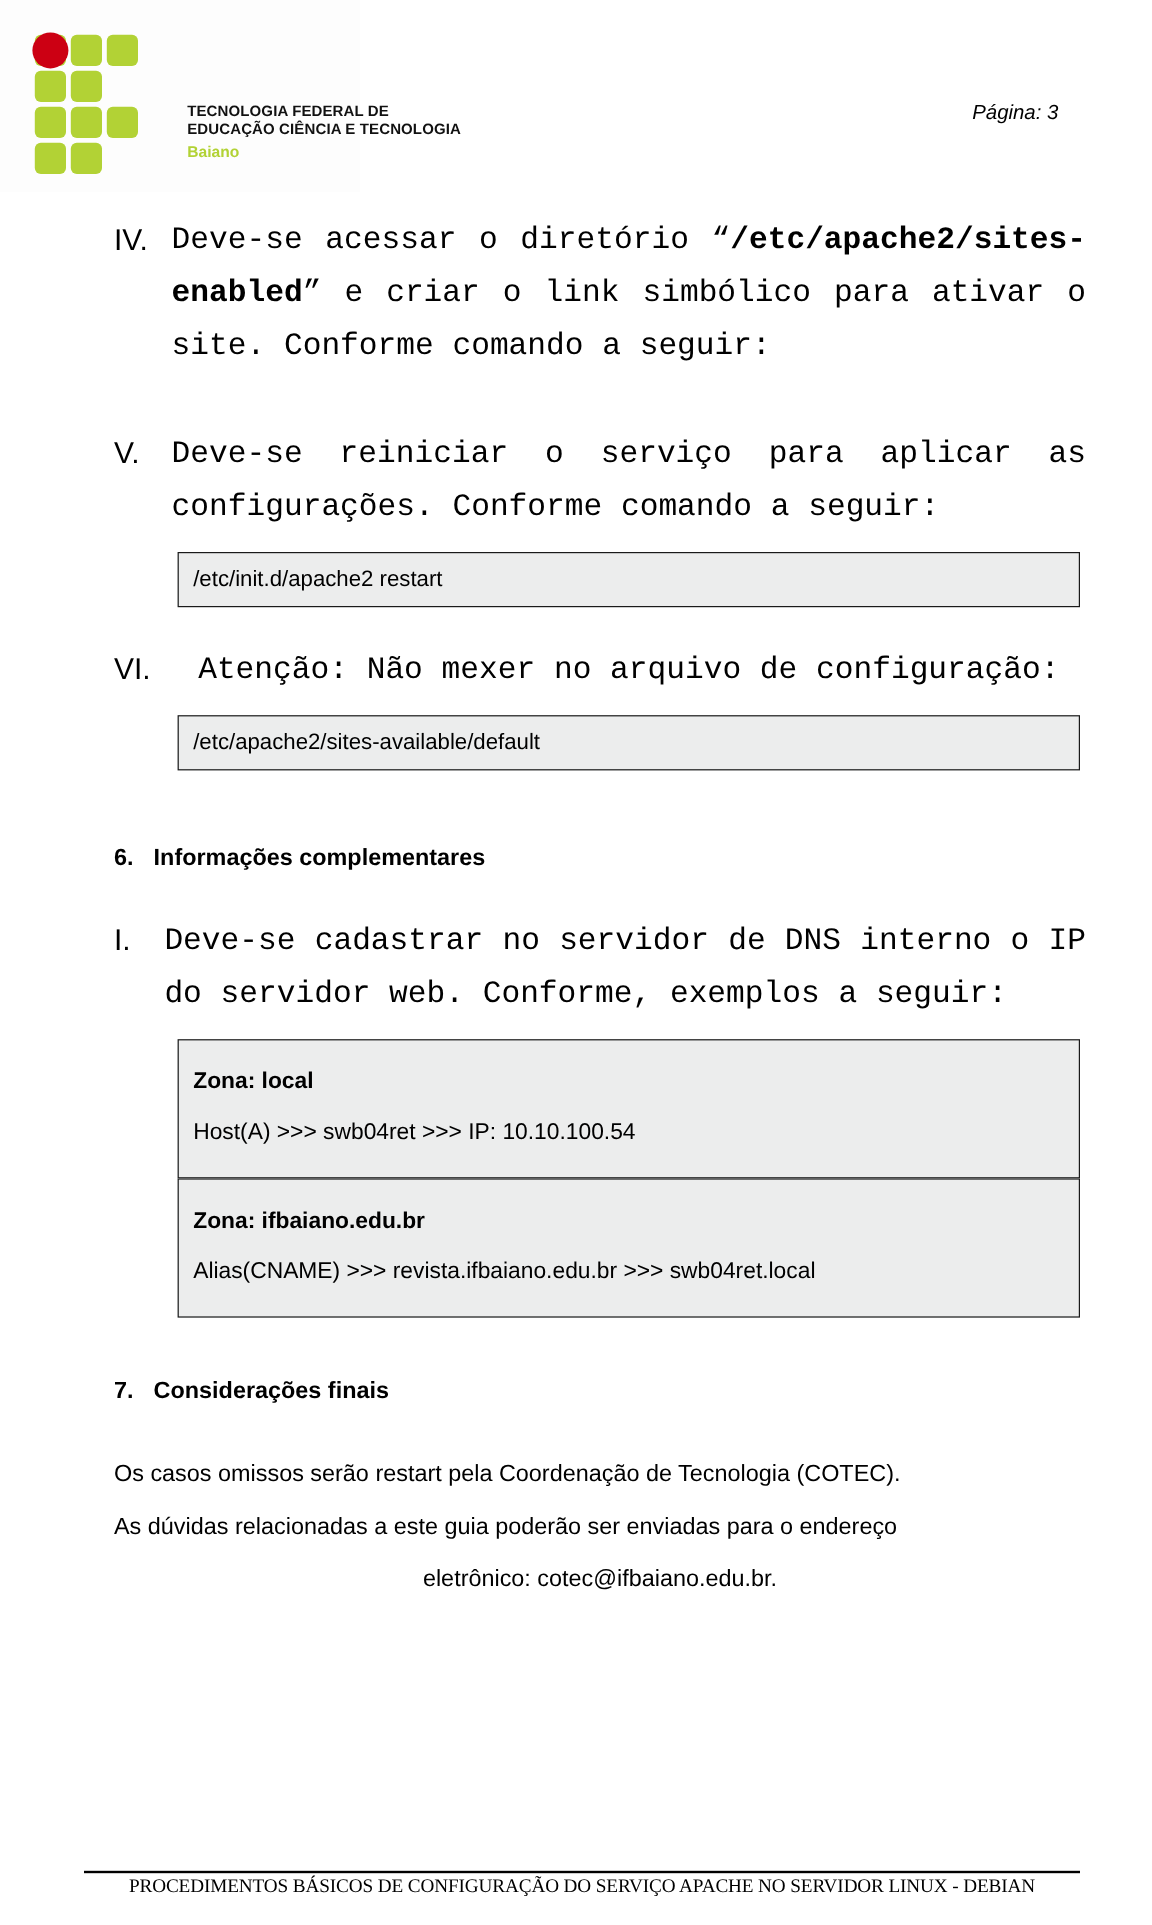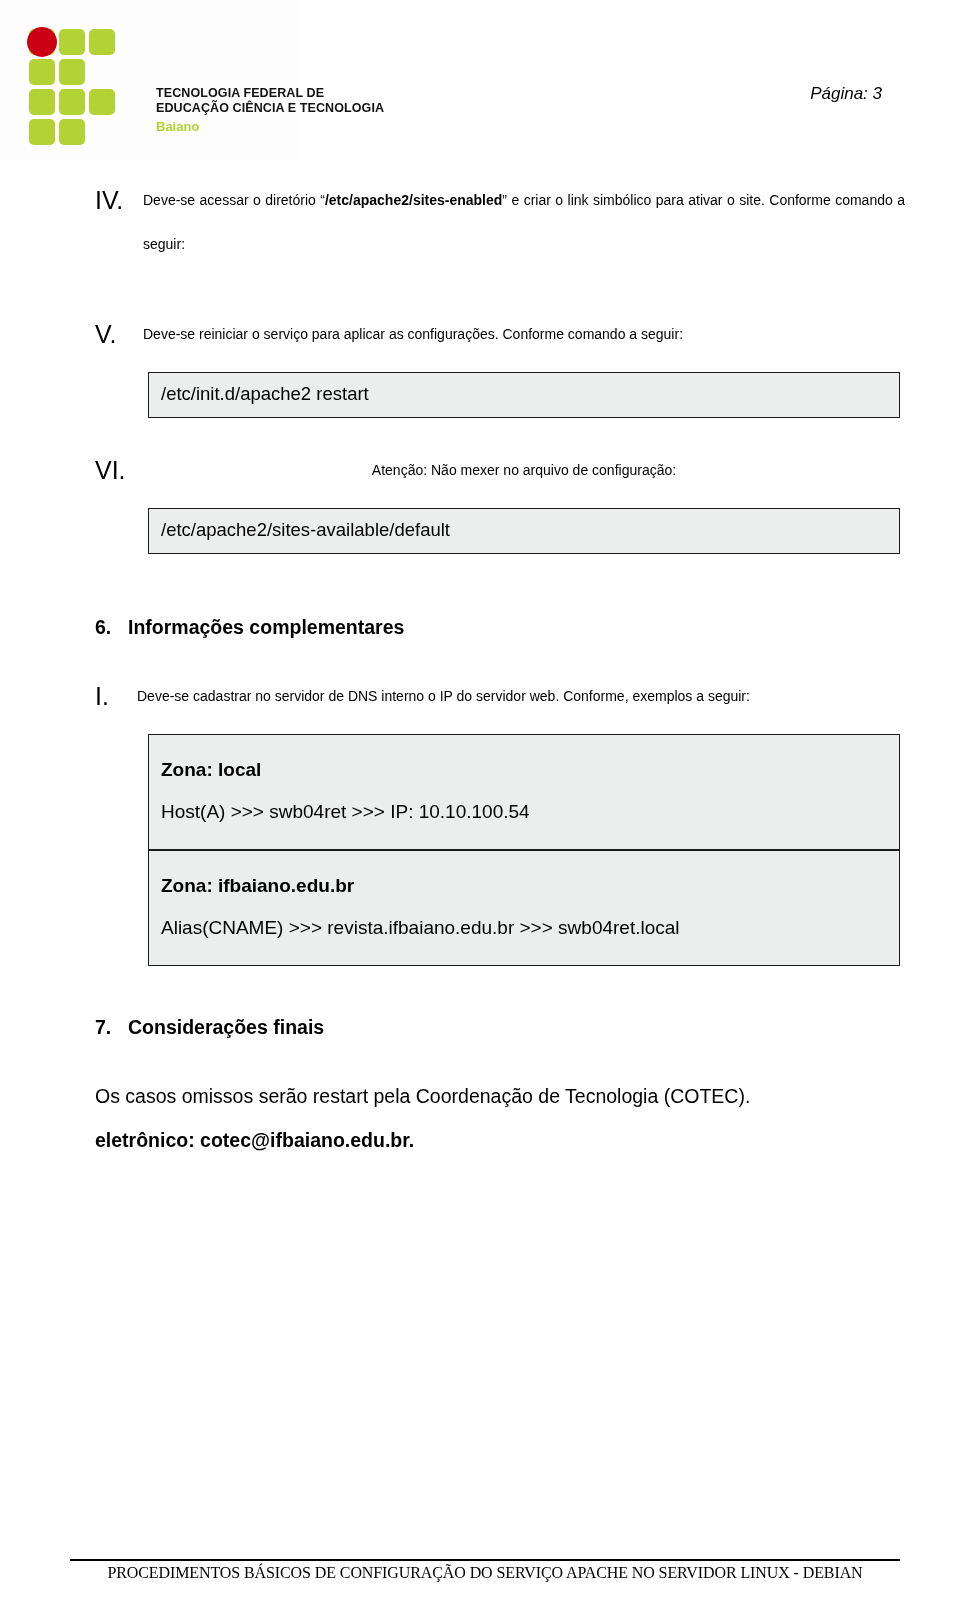--- a/index.html
+++ b/index.html
@@ -104,24 +104,25 @@
     width: 48px;
     flex: 0 0 48px;
     font-size: 25px;
     line-height: 44px;
     text-align: left;
     white-space: nowrap;
   }
   .item-marker.narrow { width: 42px; flex: 0 0 42px; }
   .item-body {
     flex: 1;
-    font-size: 14px;
+    font-size: 26px;
     line-height: 44px;
     text-align: justify;
     text-justify: inter-word;
+    font-family: Liberation Mono, monospace;
   }
   .item-body.nojust { text-align: center; }
   b.path { font-weight: bold; }
 
   .codebox {
     box-sizing: border-box;
     margin-left: 53px;
     width: 752px;
     background: #eceded;
     border: 1.5px solid #1a1a1a;
@@ -159,21 +160,21 @@
     width: 33px;
     flex: 0 0 33px;
   }
 
   .para {
     font-size: 19.5px;
     line-height: 44px;
     text-align: justify;
     text-justify: inter-word;
   }
-  .para.last { text-align: left; font-weight: bold; }
+  .para.last { text-align: center; }
 
   
   .footer {
     position: absolute;
     left: 70px;
     bottom: 22px;
     width: 830px;
   }
   .footer-rule {
     border: none;
@@ -290,20 +291,21 @@
   <div class="spacer-lg"></div>
 
   <div class="section-heading">
     <span class="num">7.</span>
     <span>Considerações finais</span>
   </div>
 
   <div class="spacer-md"></div>
 
   <div class="para">Os casos omissos serão restart pela Coordenação de Tecnologia (COTEC).</div>
+  <div class="para">As dúvidas relacionadas a este guia poderão ser enviadas para o endereço</div>
   <div class="para last">eletrônico: cotec@ifbaiano.edu.br.</div>
 
 </div>
 
 <div class="footer">
   <hr class="footer-rule">
   <div class="footer-text">PROCEDIMENTOS BÁSICOS DE CONFIGURAÇÃO DO SERVIÇO APACHE NO SERVIDOR LINUX - DEBIAN</div>
 </div>
 
 </body></html>

